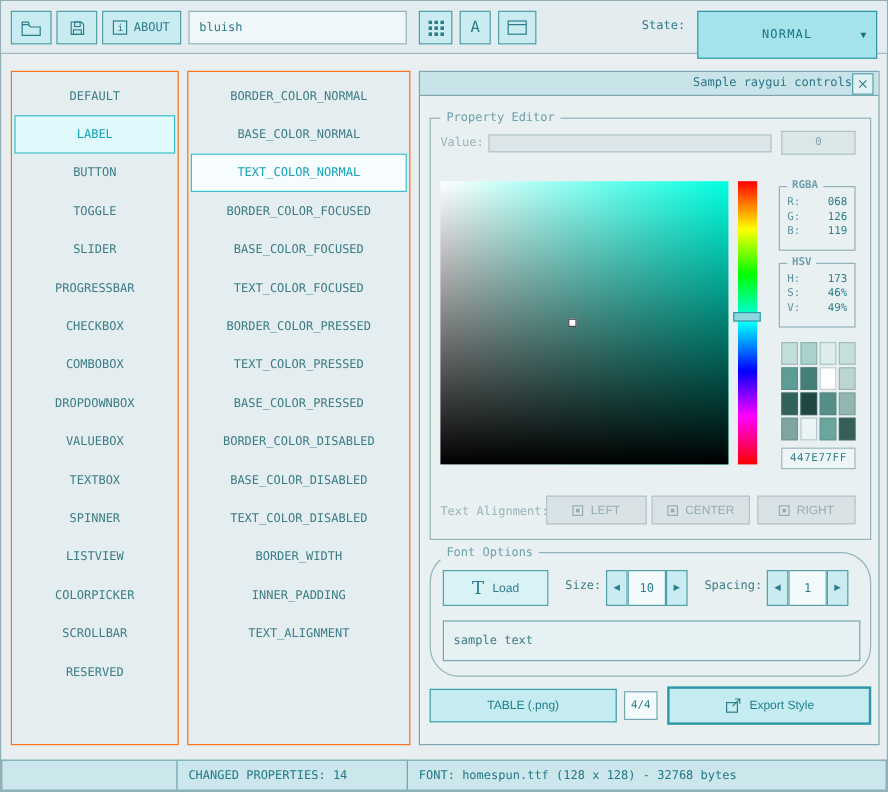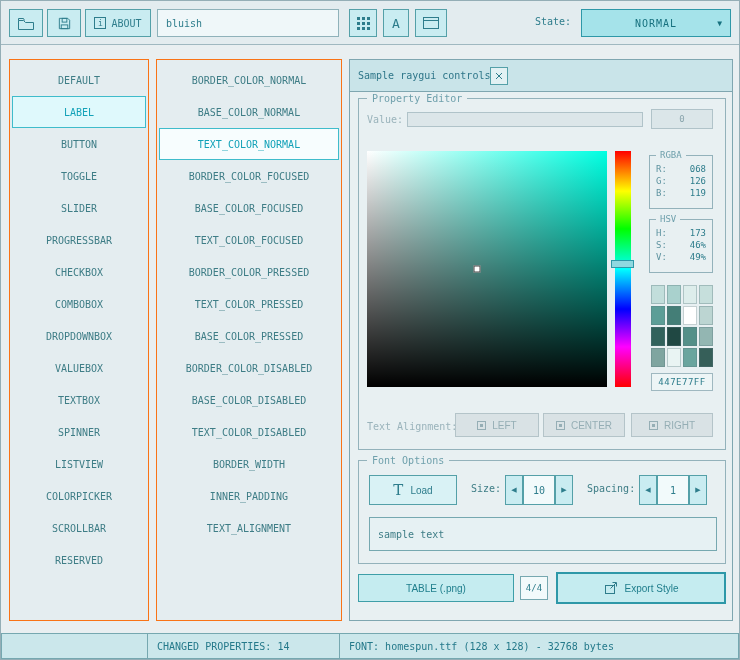--- a/index.html
+++ b/index.html
@@ -23,50 +23,50 @@
   .icon-box { display:flex; align-items:center; justify-content:center; color:#2E7D8C; }
   .info-glyph { width:12px; height:12px; border:1px solid currentColor; font-size:8px; display:flex; align-items:center; justify-content:center; }
   .style-input {
     position:absolute; left:156px; top:8px; width:182px; height:28px;
     background:#EFF7F9; border:1px solid #8FB2BA; color:#2E7D8C;
     font-family:"DejaVu Sans Mono", monospace; font-size:10px; padding:0 8px;
   }
   .letter-a { font-size:13px; }
   .state-label { position:absolute; right:168px; top:15px; font-size:10px; color:#2E7D8C; }
   .state-dd {
-    position:absolute; right:8px; top:8px; width:150px; height:28px;
+    position:absolute; right:8px; top:8px; width:150px; height:40px;
     background:#A5E3EA; border:1px solid #2E98A8; color:#17717F;
     display:flex; align-items:center; justify-content:center; font-size:10px; letter-spacing:1px;
   }
   .state-dd .chev { position:absolute; right:8px; font-size:8px; letter-spacing:0; }
 
   
   .panel { position:absolute; top:58px; background:#E4EDF0; border:1px solid #f97316; padding-top:4px; }
   .panel.controls { left:8px;  width:140px; height:562px; }
   .panel.props    { left:155px; width:186px; height:562px; }
   .list-item {
     height:32px; margin:0 2px; border:1px solid transparent;
     display:flex; align-items:center; justify-content:center;
     font-size:10px; color:#3E7D86; cursor:default;
   }
   .controls .list-item.selected { background:#DFF9FC; border-color:#3FBCCB; color:#14A2B8; }
   .props    .list-item.selected { background:#F7FDFE; border-color:#3FBCCB; color:#14A2B8; }
 
   
   .sample-window { position:absolute; left:348px; top:58px; width:384px; height:562px; background:#E8F0F2; border:1px solid #7FA6B0; }
   .titlebar {
-    height:32px; background:#C9E4E9; border-bottom:1px solid #7FA6B0;
-    display:flex; align-items:center; justify-content:flex-start; padding:0 4px 0 8px;
+    height:20px; background:#C9E4E9; border-bottom:1px solid #7FA6B0;
+    display:flex; align-items:center; justify-content:flex-end; padding:0 4px 0 8px;
     font-size:10px; color:#2E7689;
   }
   .close-btn { width:18px; height:18px; background:#E2F1F3; border:1px solid #54A0A8; color:#2E7D8C; display:flex; align-items:center; justify-content:center; }
 
   .groupbox { position:absolute; border:1px solid #93B2BB; }
   .group-label { position:absolute; top:-7px; left:8px; background:#E8F0F2; padding:0 5px; font-size:10px; line-height:13px; color:#6FA0AC; white-space:nowrap; }
-  .mini-label  { position:absolute; top:-6px; left:6px; background:#E8F0F2; padding:0 4px; font-size:9px; line-height:11px; color:#6FA0AC; }
+  .mini-label  { position:absolute; top:-6px; left:6px; background:#E8F0F2; padding:0 4px; font-size:9px; line-height:11px; color:#6FA0AC;font-weight:bold; }
 
   .pe-group { left:8px; top:38px; width:368px; height:352px; }
   .value-label { position:absolute; left:8px; top:15px; font-size:10px; color:#9AB3BB; }
   .value-slider { position:absolute; left:48px; top:13px; width:236px; height:15px; background:#DCE6E9; border:1px solid #B0C3C9; }
   .value-box { position:absolute; left:292px; top:10px; width:62px; height:20px; background:#DBE6E9; border:1px solid #B0C3C9; color:#8AA5AD; font-size:9px; display:flex; align-items:center; justify-content:center; }
 
   .gradient {
     position:absolute; left:8px; top:52px; width:240px; height:236px;
     background: linear-gradient(to top, #000, rgba(0,0,0,0)), linear-gradient(to right, #fff, hsl(173,100%,50%));
   }
@@ -94,21 +94,21 @@
     position:absolute; top:314px; height:24px;
     background:#D9E2E5; border:1px solid #B4C4C9; color:#95AEB5;
     display:flex; align-items:center; justify-content:center; gap:6px; font-size:10px;
   }
   .align-icon { width:9px; height:9px; border:1px solid #95AEB5; display:flex; align-items:center; justify-content:center; }
   .align-icon i { width:3px; height:3px; background:#95AEB5; }
   .align-left   { left:96px;  width:84px; }
   .align-center { left:184px; width:82px; }
   .align-right  { left:272px; width:82px; }
 
-  .fo-group { left:8px; top:400px; width:368px; height:104px; }
+  .fo-group { left:8px; top:400px; width:368px; height:104px;border-radius:25px; }
   .load-btn { position:absolute; left:10px; top:14px; width:88px; height:30px; background:#D9F2F5; border:1px solid #54A0A8; color:#2E7D8C; display:flex; align-items:center; justify-content:center; gap:7px; font-size:10px; }
   .t-glyph { font-family:"DejaVu Serif", serif; font-size:15px; line-height:15px; }
   .fo-label { position:absolute; top:22px; font-size:10px; color:#3E7D86; }
   .spin-arrow { position:absolute; top:14px; width:18px; height:30px; background:#C9ECF1; border:1px solid #54A0A8; color:#2E7D8C; font-size:7px; display:flex; align-items:center; justify-content:center; }
   .spin-box { position:absolute; top:14px; width:32px; height:30px; background:#F2FAFB; border:1px solid #54A0A8; color:#2E7D8C; font-size:10px; display:flex; align-items:center; justify-content:center; }
   .sample-textbox { position:absolute; left:10px; top:56px; width:348px; height:34px; background:#E6F1F3; border:1px solid #76A8B0; color:#3E7D86; font-size:10px; display:flex; align-items:center; padding-left:8px; }
 
   .table-btn { position:absolute; left:8px; top:514px; width:156px; height:28px; background:#C5ECF0; border:1px solid #3E9EA8; color:#1F7E8C; font-size:10px; display:flex; align-items:center; justify-content:center; }
   .count-box { position:absolute; left:170px; top:516px; width:28px; height:24px; background:#F2FAFB; border:1px solid #76A8B0; color:#2E7D8C; font-size:9px; display:flex; align-items:center; justify-content:center; }
   .export-btn { position:absolute; left:206px; top:512px; width:170px; height:32px; background:#C5ECF0; border:2px solid #2E98A8; color:#1F7E8C; font-size:10px; display:flex; align-items:center; justify-content:center; gap:7px; }

